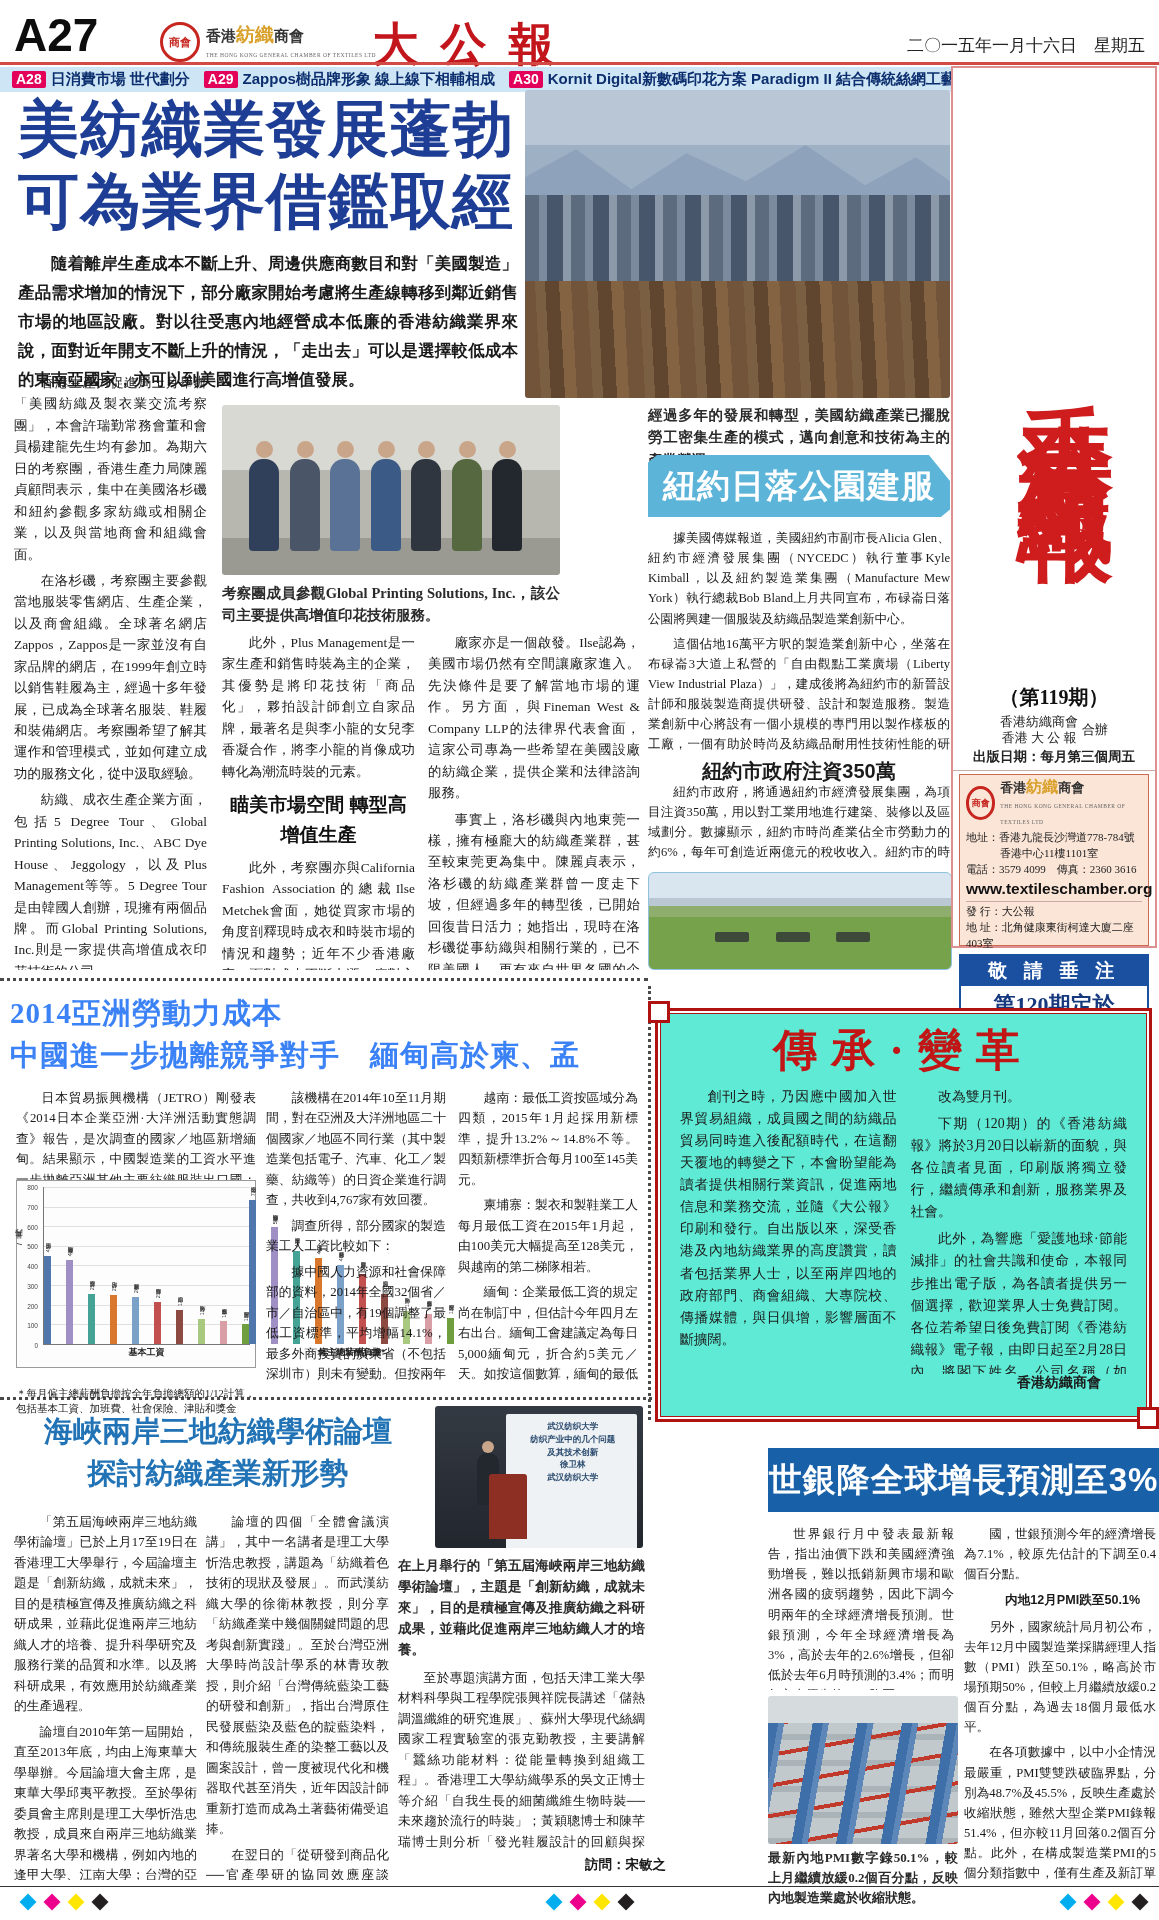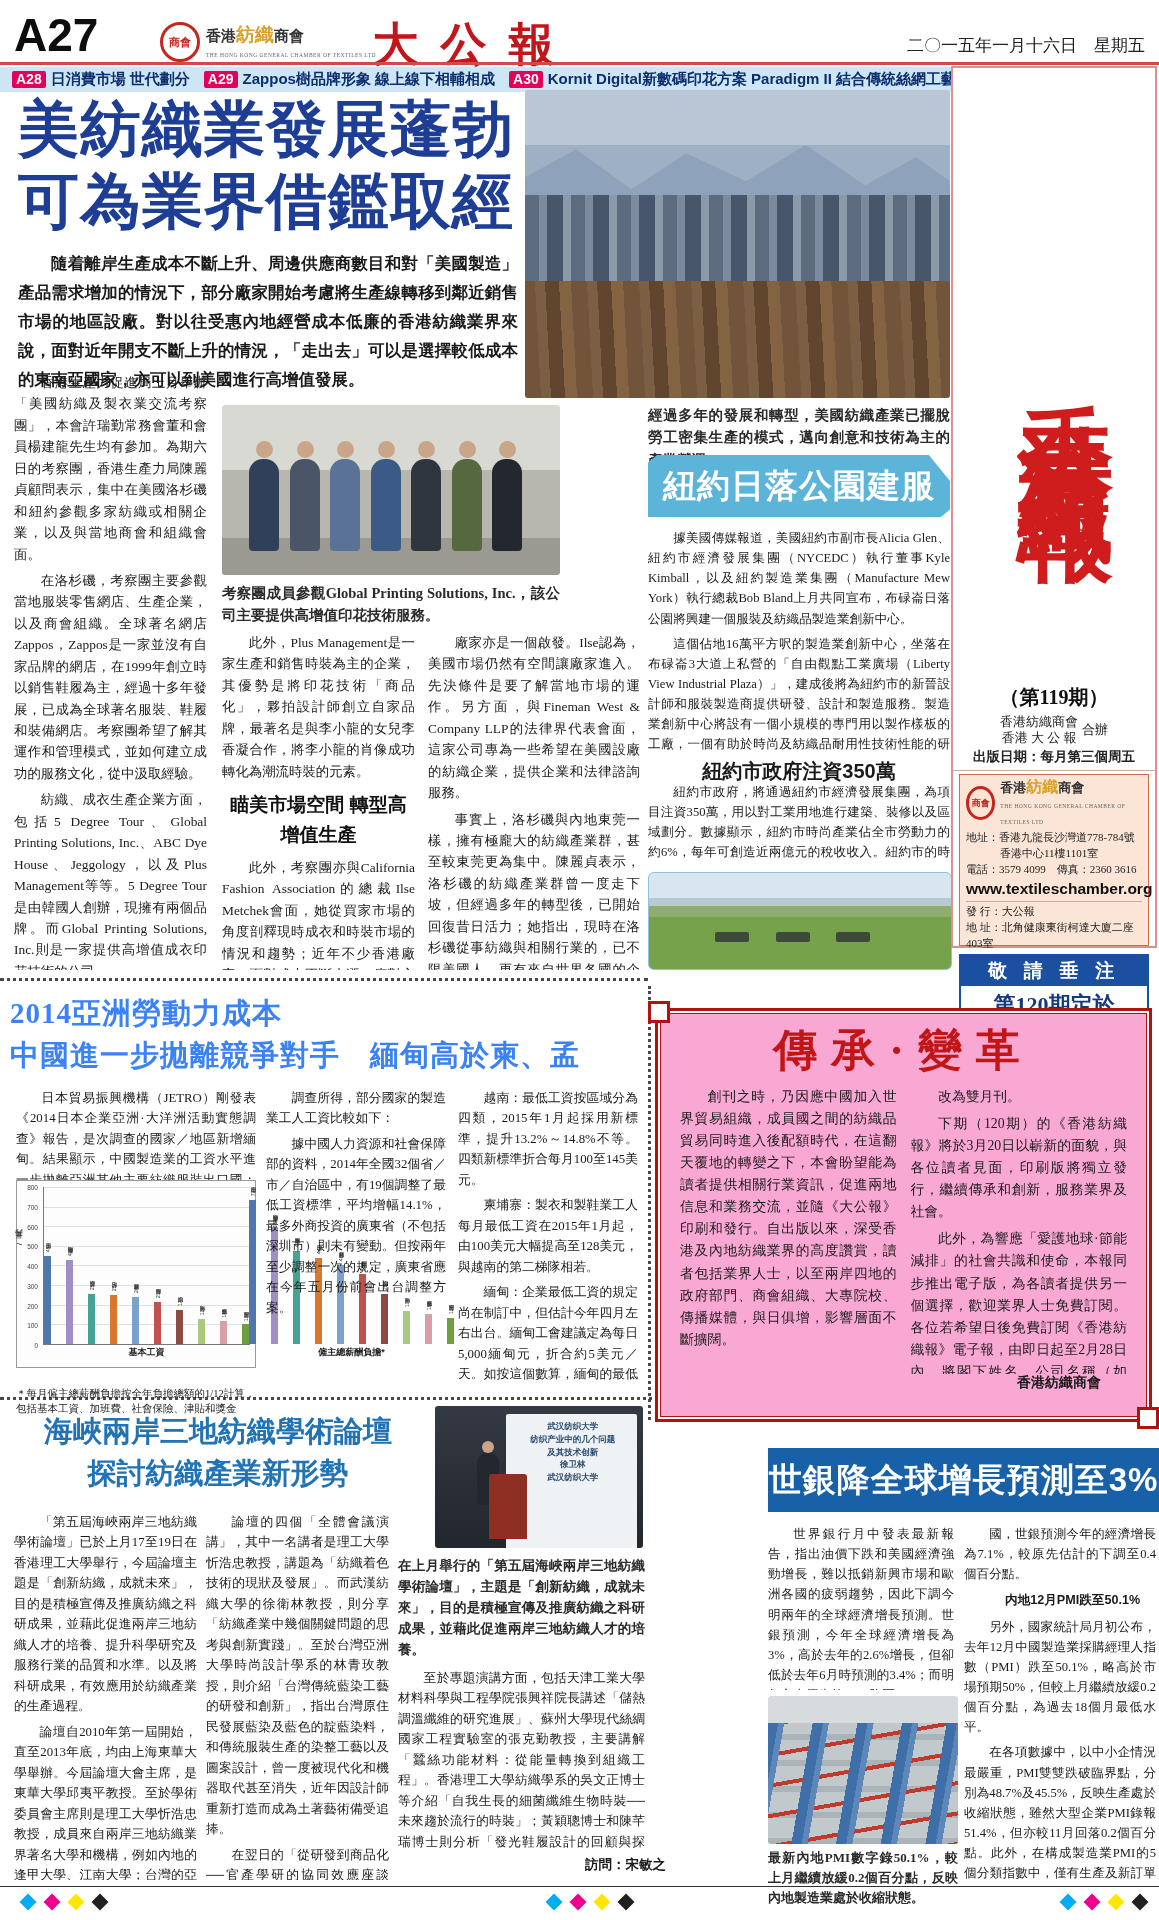--- a/index.html
+++ b/index.html
@@ -87,21 +87,21 @@
   .sched{position:absolute;left:0;right:0;top:680px;text-align:center;font-size:13.5px;font-weight:bold;color:#222;border-bottom:1px solid #caa;padding-bottom:4px;}
   .pinkbox{position:absolute;left:6px;right:6px;top:706px;height:172px;background:#fbe5d7;border:1px solid #cc6a52;padding:4px 6px;box-sizing:border-box;}
   .pb-logo{display:flex;align-items:center;gap:5px;margin-bottom:3px;}
   .pb-lines{font-size:11px;line-height:1.45;color:#222;}
   .pb-web{font-family:"Liberation Sans",sans-serif;font-weight:bold;font-size:15.5px;color:#111;margin:2px 0;border-bottom:1px solid #caa;padding-bottom:3px;}
   .pb-web2{font-family:"Liberation Sans",sans-serif;font-weight:bold;font-size:10.5px;color:#111;text-align:center;}
   .notice{position:absolute;left:6px;right:6px;top:886px;border:2px solid #1b4fa0;}
   .notice-h{background:#1b4fa0;color:#fff;text-align:center;font-size:19px;font-weight:bold;letter-spacing:6px;padding:2px 0;}
   .notice-b{text-align:center;font-size:22px;font-weight:bold;color:#16397d;line-height:1.35;padding:4px 0;}
   
-  .legacy{left:655px;top:1008px;width:497px;height:414px;border:3px solid #b01212;box-shadow:inset 0 0 0 2px #fff,inset 0 0 0 3px #b01212;box-sizing:border-box;background:#f9a8d4;}
+  .legacy{left:655px;top:1008px;width:497px;height:414px;border:3px solid #b01212;box-shadow:inset 0 0 0 2px #fff,inset 0 0 0 3px #b01212;box-sizing:border-box;background:#5eead4;}
   .legacy .corner{position:absolute;width:16px;height:16px;border:3px solid #b01212;background:#fff;}
   .legacy-title{text-align:center;color:#c21616;font-size:44px;font-weight:bold;letter-spacing:14px;margin-top:10px;font-family:"Liberation Serif",serif;}
   .legacy-cols{display:flex;gap:14px;padding:6px 22px 0;height:318px;overflow:hidden;}
   .legacy-cols>div{flex:1;}
   .legacy .bp{font-size:13.8px;}
   .legacy-sign{text-align:right;font-weight:bold;font-size:14px;padding-right:26px;}
   
   .forum-hl{font-family:"Liberation Sans",sans-serif;font-weight:900;color:#2173b5;text-align:center;font-size:29px;line-height:1.45;}
   .byline{font-weight:bold;font-size:13.5px;text-align:right;}
   
@@ -356,20 +356,21 @@
               <span class="clab" style="bottom: calc(16.875% + 2px);">孟加拉 135</span>
             </div>
             <div class="glab">僱主總薪酬負擔*</div>
           </div>
         </div>
     </div>
     <div class="chart-note">＊每月僱主總薪酬負擔按全年負擔總額的1/12計算，包括基本工資、加班費、社會保險、津貼和獎金</div>
   </div>
   <div class="abs coltxt" style="left:266px;top:1088px;width:180px;height:300px;">
 
+  <p class="bp" style="font-size:12.8px;">該機構在2014年10至11月期間，對在亞洲及大洋洲地區二十個國家／地區不同行業（其中製造業包括電子、汽車、化工／製藥、紡織等）的日資企業進行調查，共收到4,767家有效回覆。</p>
       <p class="bp" style="font-size:12.8px;">調查所得，部分國家的製造業工人工資比較如下：</p>
       <p class="bp" style="font-size:12.8px;">據中國人力資源和社會保障部的資料，2014年全國32個省／市／自治區中，有19個調整了最低工資標準，平均增幅14.1%，最多外商投資的廣東省（不包括深圳市）則未有變動。但按兩年至少調整一次的規定，廣東省應在今年五月份前會出台調整方案。</p>
     </div>
   <div class="abs coltxt" style="left:458px;top:1088px;width:180px;height:300px;">
 
   <p class="bp" style="font-size:12.8px;">越南：最低工資按區域分為四類，2015年1月起採用新標準，提升13.2%～14.8%不等。四類新標準折合每月100至145美元。</p>
       <p class="bp" style="font-size:12.8px;">柬埔寨：製衣和製鞋業工人每月最低工資在2015年1月起，由100美元大幅提高至128美元，與越南的第二梯隊相若。</p>
       <p class="bp" style="font-size:12.8px;">緬甸：企業最低工資的規定尚在制訂中，但估計今年四月左右出台。緬甸工會建議定為每日5,000緬甸元，折合約5美元／天。如按這個數算，緬甸的最低工資將與柬埔寨相若。然而，若工資欠吸引力，恐怕難吸引勞動密集型行業的發展。另一方面，TPP談判一旦達成協議，緬甸製造業的發展或將更為開闊。</p>
     </div>
 

